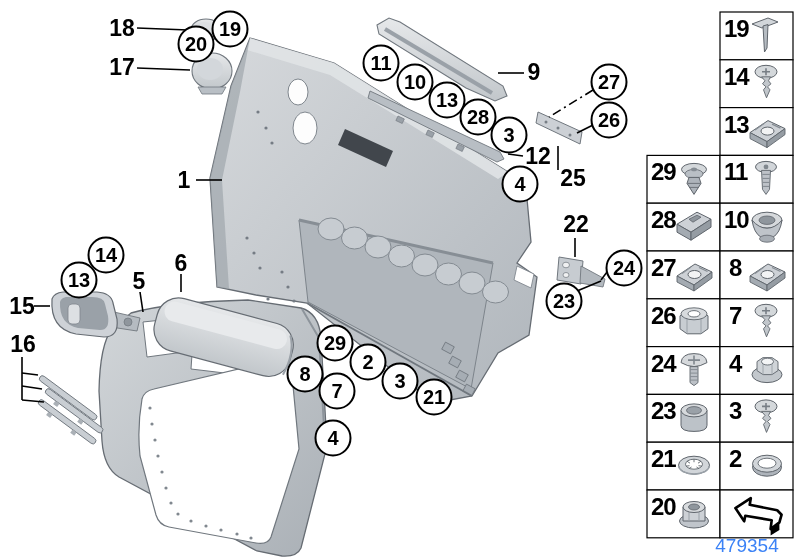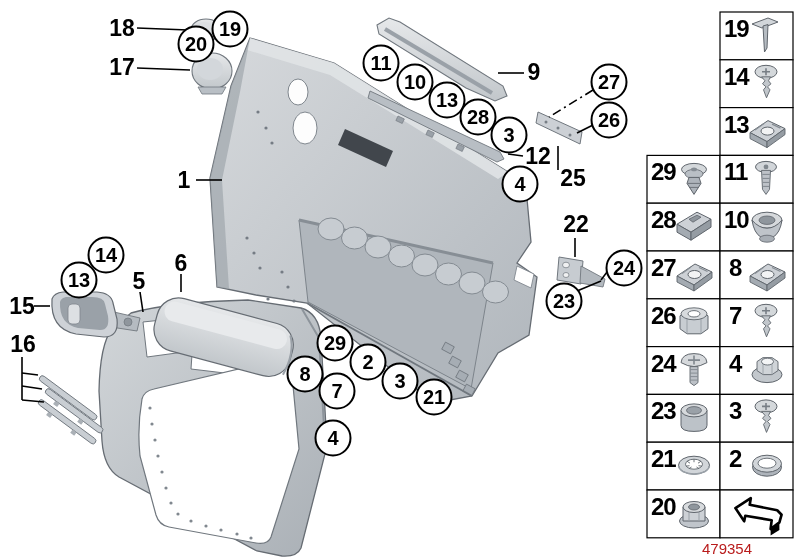--- a/index.html
+++ b/index.html
@@ -3,22 +3,22 @@
 <meta charset="utf-8">
 <style>
   html,body{margin:0;padding:0;background:#fff;}
   .stage{position:relative;width:800px;height:560px;background:#fff;overflow:hidden;
          font-family:"Liberation Sans","DejaVu Sans",sans-serif;}
   svg{position:absolute;left:0;top:0;}
   text{font-family:"Liberation Sans","DejaVu Sans",sans-serif;}
   .plain-label{font-size:23px;font-weight:bold;fill:#000;}
   .circle-label{font-size:20px;font-weight:bold;fill:#000;}
   .cell-num{font-size:24px;font-weight:bold;fill:#000;letter-spacing:-1px;}
-  .fig-num{position:absolute;right:8px;bottom:3px;width:90px;text-align:left;
-           font-size:15px;color:#b91c1c;}
+  .fig-num{position:absolute;right:8px;bottom:3px;width:90px;text-align:center;
+           font-size:19px;color:#3b82f6;}
 </style>
 </head>
 <body>
 
 <div class="stage">
 <svg width="800" height="560" viewBox="0 0 800 560">
   <defs>
     <linearGradient id="gPanel" x1="0" y1="0" x2="1" y2="1">
       <stop offset="0" stop-color="#d6d9dc"></stop>
           <stop offset="1" stop-color="#b0b6bc"></stop>

